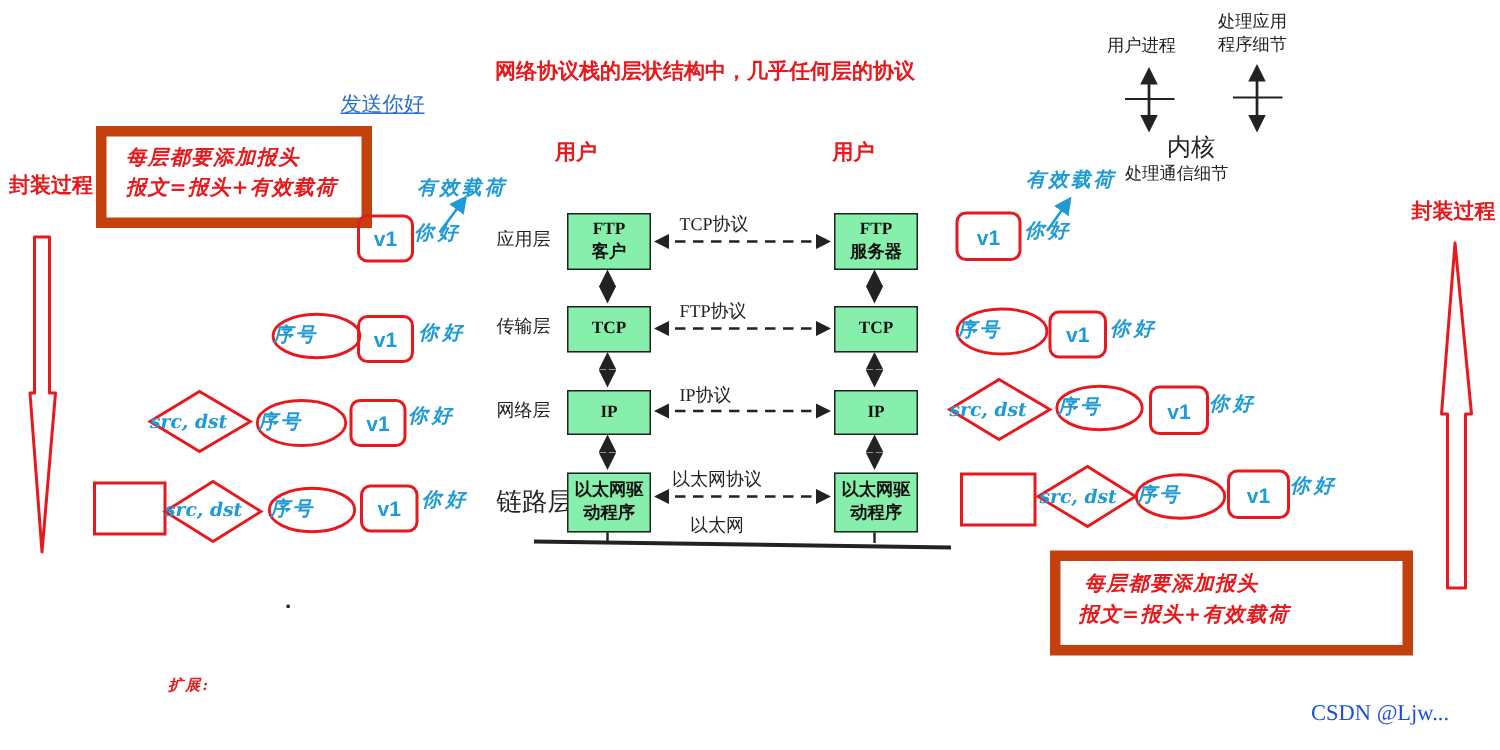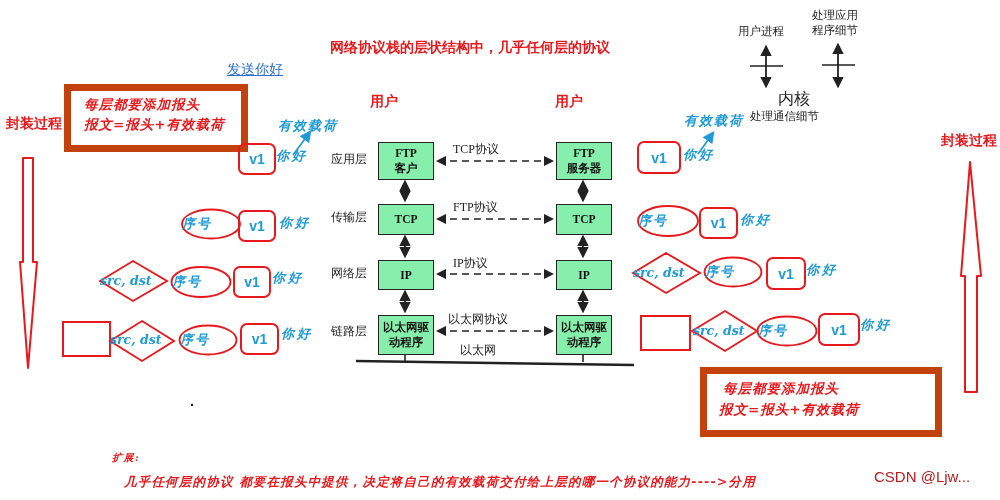--- a/index.html
+++ b/index.html
@@ -98,21 +98,21 @@
     <span class="ln hand red" style="margin:2px 0 0 13px;font-size:13.5px;letter-spacing:1px;">报文=报头+有效载荷</span>
   </div>
   <div class="noteb" style="left:700px;top:367px;width:228px;height:56px;">
     <span class="ln hand red" style="margin:6px 0 0 16px;font-size:13.5px;letter-spacing:1px;">每层都要添加报头</span>
     <span class="ln hand red" style="margin:3px 0 0 12px;font-size:13.5px;letter-spacing:1px;">报文=报头+有效载荷</span>
   </div>
 
   <div class="t serif ink" style="left:331px;top:153px;font-size:12px;">应用层</div>
   <div class="t serif ink" style="left:331px;top:211px;font-size:12px;">传输层</div>
   <div class="t serif ink" style="left:331px;top:267px;font-size:12px;">网络层</div>
-  <div class="t serif ink" style="left:331px;top:325px;font-size:12px;">链路层</div>
+  <div class="t serif ink" style="left:331px;top:325px;font-size:17px;">链路层</div>
 
   <div class="box" style="left:378px;top:142px;width:54px;height:36px;">
     <span>FTP</span>
     <span>客户</span>
   </div>
   <div class="box" style="left:378px;top:204px;width:54px;height:29px;">
     <span>TCP</span>
   </div>
   <div class="box" style="left:378px;top:260px;width:54px;height:28px;">
     <span>IP</span>
@@ -194,17 +194,16 @@
   <div class="t hand cyan c" style="left:693px;top:324px;width:64px;font-size:12.5px;">src, dst</div>
   <div class="t hand cyan c" style="left:758px;top:324px;width:59px;font-size:13px;letter-spacing:2px;">序号</div>
   <div class="vbox" style="left:818px;top:313px;width:38px;height:29px;">
       <span>v1</span>
     </div>
   <div class="t hand cyan" style="left:860px;top:318px;font-size:13px;letter-spacing:3px;">你好</div>
 
   <div class="t ink" style="left:190px;top:392px;font-size:15px;font-weight:bold;">.</div>
 
   <div class="t hand red" style="left:112px;top:452px;font-size:10px;letter-spacing:1.5px;">扩展:</div>
-  <div class="t hand red" style="left:124px;top:475px;font-size:12.5px;letter-spacing:1.2px;">几乎任何层的协议 都要在报头中提供，决定将自己的有效载荷交付给上层的哪一个协议的能力----&gt;分用</div>
-
-  <div class="t" style="left:874px;top:468px;font-size:15px;color:#b91c1c;">CSDN @Ljw...</div>
+
+  <div class="t" style="left:874px;top:468px;font-size:15px;color:#1d4ed8;font-family:Liberation Serif, serif;">CSDN @Ljw...</div>
 
 </div>
 
 </body></html>

